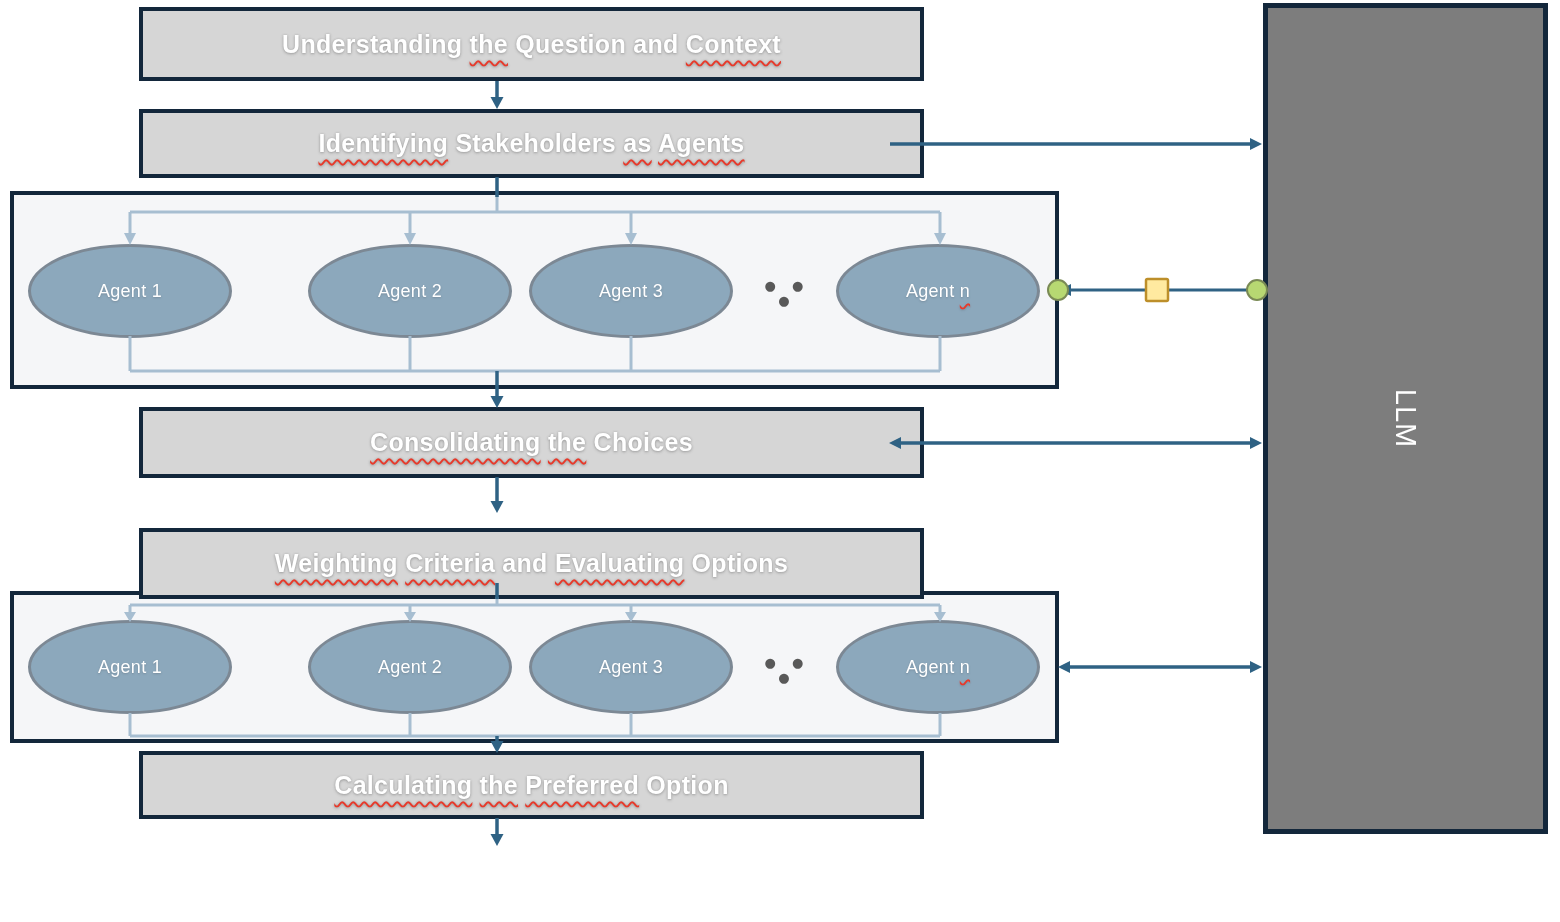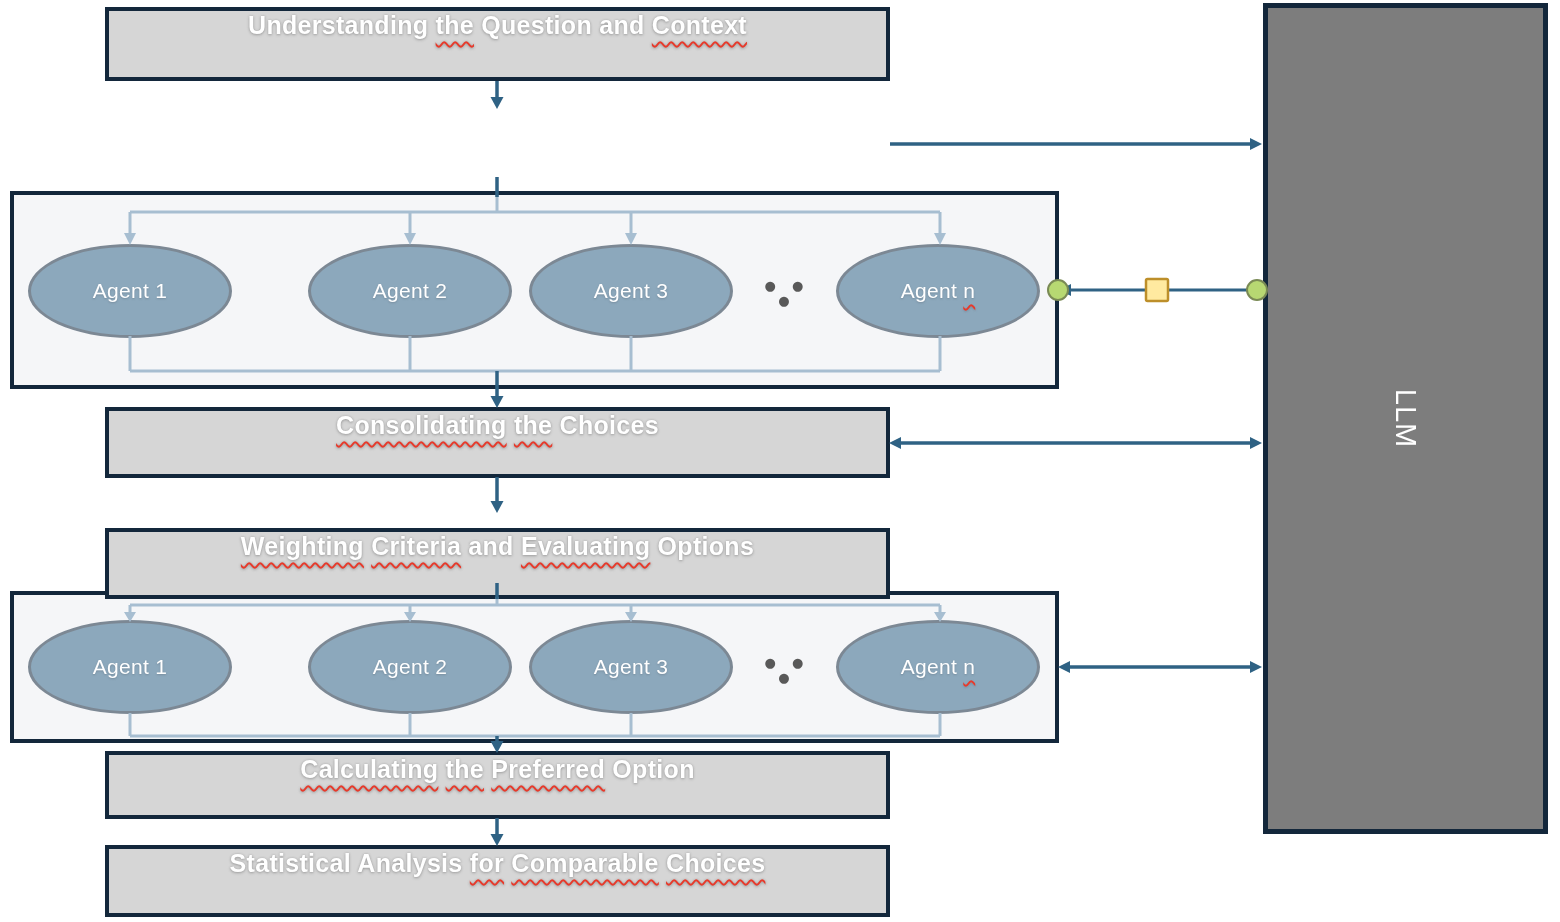--- a/index.html
+++ b/index.html
@@ -3,22 +3,23 @@
 <meta charset="utf-8">
 <style>
   html,body{margin:0;padding:0;background:#fff;}
   .canvas{
     position:relative;width:1560px;height:922px;background:#ffffff;
     font-family:"Liberation Sans",sans-serif;overflow:hidden;
   }
   .step-box{
     position:absolute;box-sizing:border-box;
     background:#d6d6d6;border:4px solid #13273b;
-    display:flex;align-items:flex-start;justify-content:center;
+    display:flex;align-items:center;justify-content:center;
     z-index:2;
+    margin-left:34px;
   }
   .step-label{
     color:#ffffff;font-weight:bold;font-size:25px;letter-spacing:.3px;
     text-shadow:0 1px 3px rgba(100,100,100,.45),0 0 2px rgba(120,120,120,.35);
     white-space:pre;
   }
   .sq{
     text-decoration-line:underline;
     text-decoration-style:wavy;
     text-decoration-color:#e8392a;
@@ -30,21 +31,21 @@
     background:#f5f6f8;border:4px solid #13273b;
     z-index:1;
   }
   .agent-ellipse{
     position:absolute;box-sizing:border-box;width:204px;height:94px;
     background:#8ca8bc;border:3px solid #7c8894;border-radius:50%;
     display:flex;align-items:center;justify-content:center;
     z-index:3;
   }
   .agent-label{
-    color:#ffffff;font-size:21px;font-weight:normal;letter-spacing:.3px;
+    color:#ffffff;font-size:18px;font-weight:normal;letter-spacing:.3px;
     text-shadow:0 1px 2px rgba(80,90,100,.35);white-space:pre;
   }
   .agent-label .sq{text-underline-offset:6px;}
   .agents-ellipsis{
     position:absolute;width:64px;text-align:center;
     color:#595959;font-size:13px;letter-spacing:6px;z-index:3;
     font-family:"DejaVu Sans",sans-serif;
   }
   .llm-box{
     position:absolute;box-sizing:border-box;
@@ -63,36 +64,36 @@
 </style>
 </head>
 <body>
 
 <div class="canvas">
 
   <div class="step-box" style="left:105px;top:7px;width:785px;height:74px">
     <span class="step-label"><span>Understanding </span><span class="sq">the</span><span> Question and </span><span class="sq">Context</span></span>
   </div>
 
+  <div class="step-box" style="left:105px;top:109px;width:785px;height:69px">
+    <span class="step-label"><span class="sq">Identifying</span><span> Stakeholders </span><span class="sq">as</span><span> </span><span class="sq">Agents</span></span>
+  </div>
 
   <div class="step-box" style="left:105px;top:407px;width:785px;height:71px">
     <span class="step-label"><span class="sq">Consolidating</span><span> </span><span class="sq">the</span><span> Choices</span></span>
   </div>
 
   <div class="step-box" style="left:105px;top:528px;width:785px;height:71px">
     <span class="step-label"><span class="sq">Weighting</span><span> </span><span class="sq">Criteria</span><span> and </span><span class="sq">Evaluating</span><span> Options</span></span>
   </div>
 
   <div class="step-box" style="left:105px;top:751px;width:785px;height:68px">
     <span class="step-label"><span class="sq">Calculating</span><span> </span><span class="sq">the</span><span> </span><span class="sq">Preferred</span><span> Option</span></span>
   </div>
 
-  <div class="step-box" style="left:105px;top:845px;width:785px;height:72px">
-    <span class="step-label"><span>Statistical Analysis </span><span class="sq">for</span><span> </span><span class="sq">Comparable</span><span> </span><span class="sq">Choices</span></span>
-  </div>
 
   <div class="agent-group" style="left:10px;top:191px;width:1049px;height:198px"></div>
   <div class="agent-ellipse" style="left:28px;top:244px">
     <span class="agent-label"><span>Agent 1</span></span>
   </div>
   <div class="agent-ellipse" style="left:308px;top:244px">
     <span class="agent-label"><span>Agent 2</span></span>
   </div>
   <div class="agent-ellipse" style="left:529px;top:244px">
     <span class="agent-label"><span>Agent 3</span></span>

